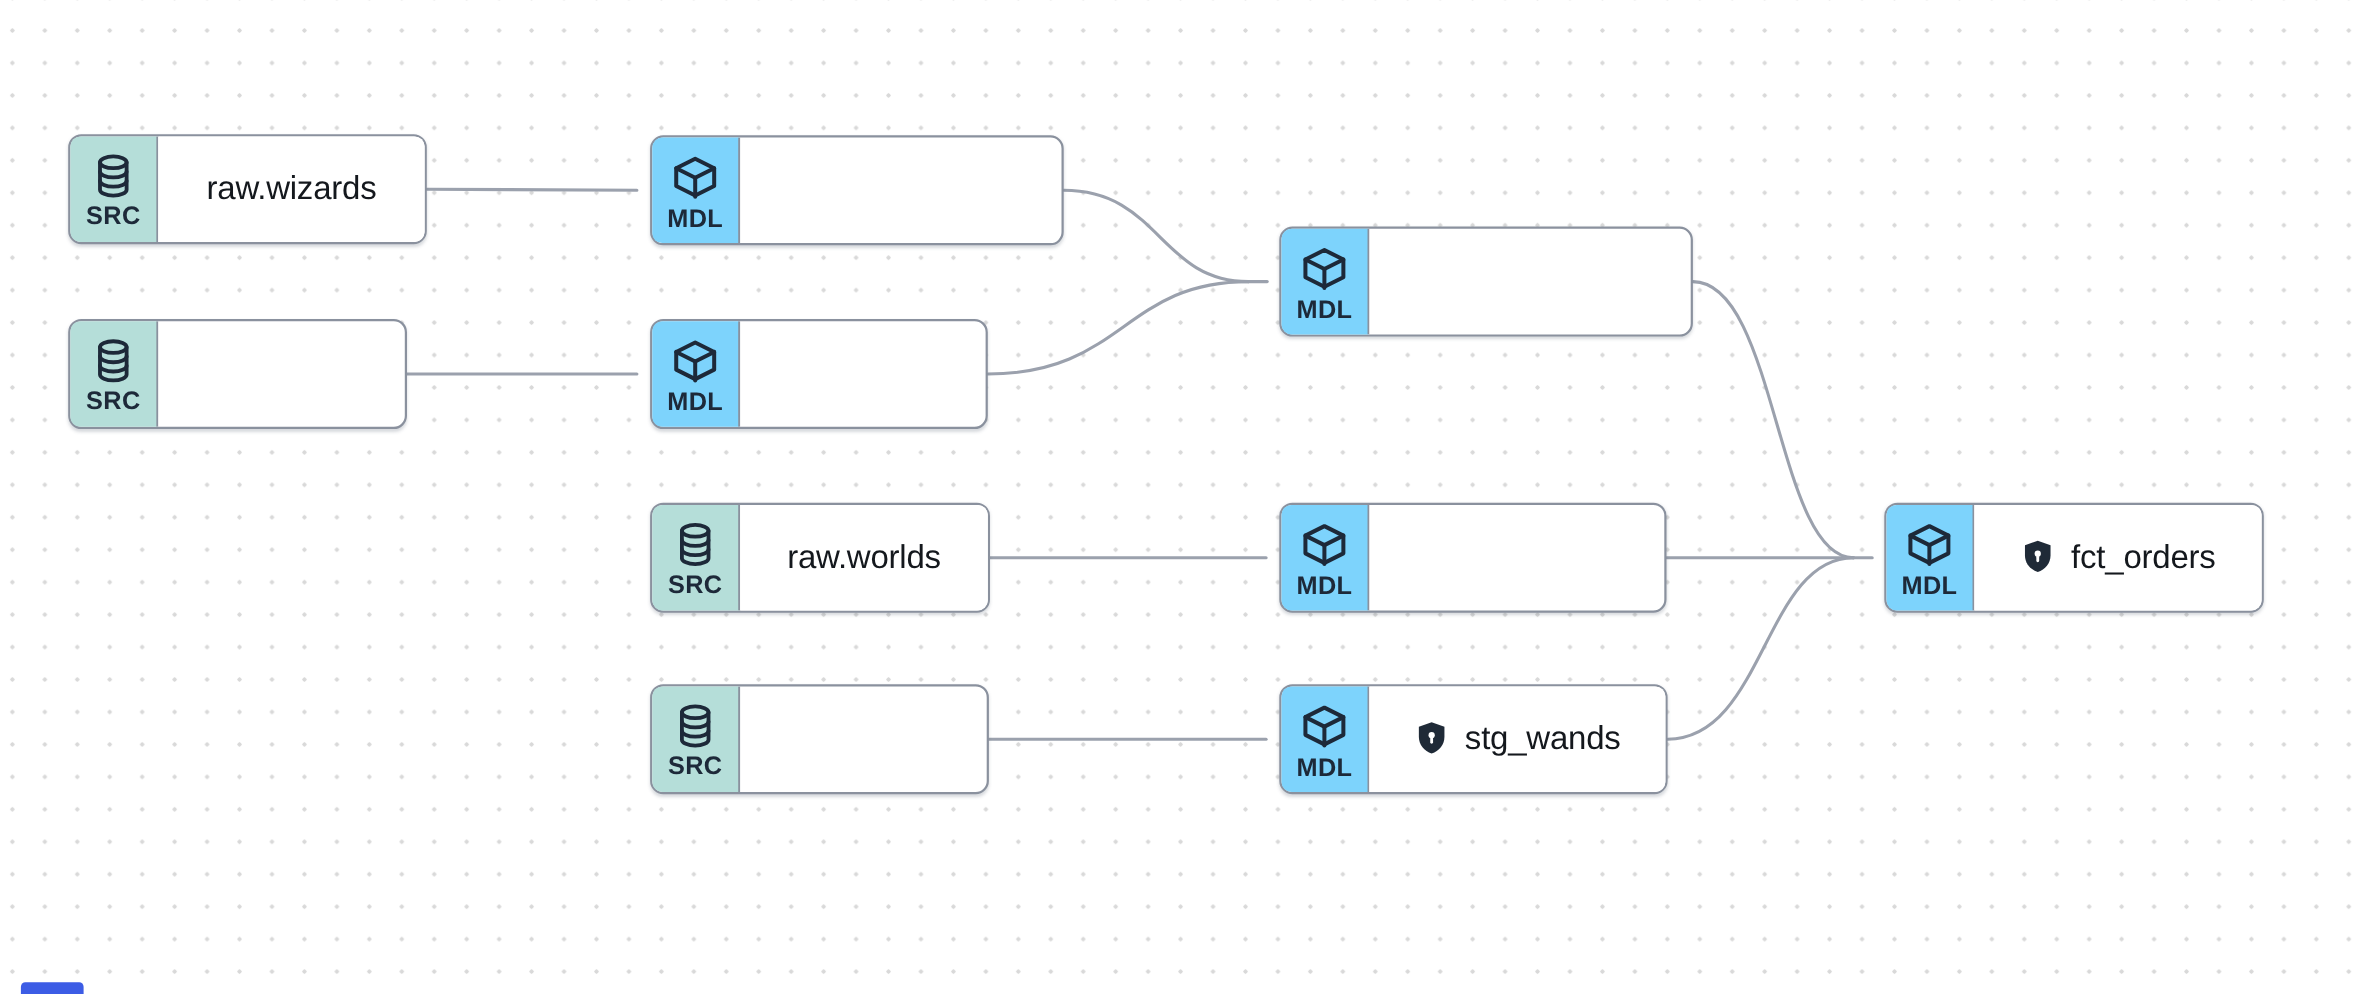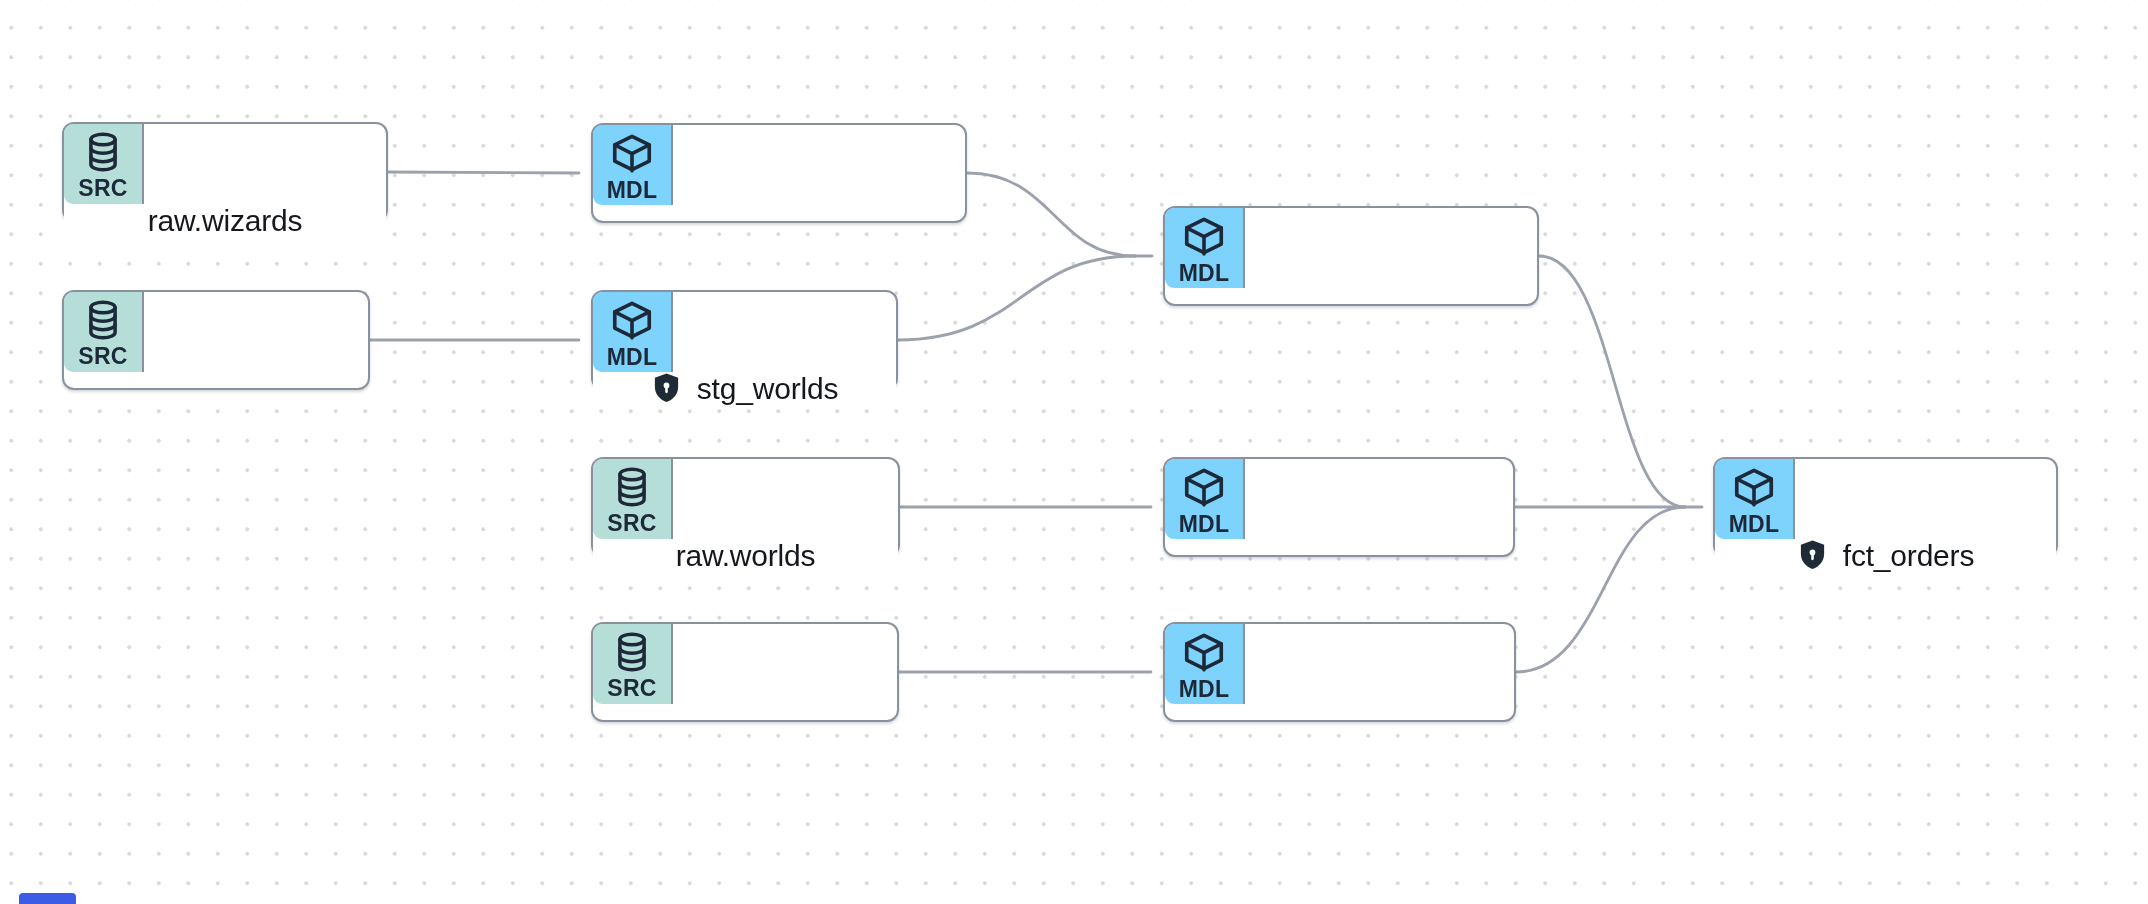--- a/index.html
+++ b/index.html
@@ -16,21 +16,20 @@
   #edge-layer{position:absolute;left:0;top:0;z-index:1;}
   .node{
     position:absolute;z-index:2;
     display:flex;align-items:stretch;
     background:#ffffff;
     border:2.5px solid #8a919e;
     border-radius:12px;
     box-shadow:0 2px 3px rgba(70,80,100,.22);
     box-sizing:border-box;
     cursor:pointer;
-    flex-direction:column;
   }
   .badge{
     width:78px;flex:0 0 78px;
     display:flex;flex-direction:column;align-items:center;justify-content:center;
     gap:3px;
     border-right:2.5px solid #8a919e;
     border-radius:9px 0 0 9px;
     padding-top:2px;
   }
   .badge.src{background:#b5ded9;}
@@ -114,82 +113,82 @@
       </div>
       <div class="node" style="left: 591px; top: 290px; width: 307px; height: 100px;">
         <div class="badge mdl">
           <svg class="badge-icon" width="46" height="46" viewBox="0 0 24 24" fill="none" stroke="#1d2939" stroke-width="1.9" stroke-linecap="round" stroke-linejoin="round">
             <path d="M21 16.2V7.8L12 3.3 3 7.8v8.4l9 4.5 9-4.5z"></path>
             <path d="M3 7.8l9 4.5 9-4.5"></path>
             <path d="M12 12.3v9"></path>
           </svg>
           <span class="badge-label">MDL</span>
         </div>
+      </div>
+      <div class="node" style="left: 1163px; top: 206px; width: 376px; height: 100px;">
+        <div class="badge mdl">
+          <svg class="badge-icon" width="46" height="46" viewBox="0 0 24 24" fill="none" stroke="#1d2939" stroke-width="1.9" stroke-linecap="round" stroke-linejoin="round">
+            <path d="M21 16.2V7.8L12 3.3 3 7.8v8.4l9 4.5 9-4.5z"></path>
+            <path d="M3 7.8l9 4.5 9-4.5"></path>
+            <path d="M12 12.3v9"></path>
+          </svg>
+          <span class="badge-label">MDL</span>
+        </div>
+      </div>
+      <div class="node" style="left: 591px; top: 457px; width: 309px; height: 100px;">
+        <div class="badge src">
+          <svg class="badge-icon" width="44" height="44" viewBox="0 0 24 24" fill="none" stroke="#1d2939" stroke-width="1.9" stroke-linecap="round" stroke-linejoin="round">
+            <ellipse cx="12" cy="5.2" rx="6.6" ry="2.9"></ellipse>
+            <path d="M5.4 5.2v13.6c0 1.6 3 2.9 6.6 2.9s6.6-1.3 6.6-2.9V5.2"></path>
+            <path d="M5.4 9.8c0 1.6 3 2.9 6.6 2.9s6.6-1.3 6.6-2.9"></path>
+            <path d="M5.4 14.4c0 1.6 3 2.9 6.6 2.9s6.6-1.3 6.6-2.9"></path>
+          </svg>
+          <span class="badge-label">SRC</span>
+        </div>
+        <div class="body">
+          <span class="node-label">raw.worlds</span>
+        </div>
+      </div>
+      <div class="node" style="left: 1163px; top: 457px; width: 352px; height: 100px;">
+        <div class="badge mdl">
+          <svg class="badge-icon" width="46" height="46" viewBox="0 0 24 24" fill="none" stroke="#1d2939" stroke-width="1.9" stroke-linecap="round" stroke-linejoin="round">
+            <path d="M21 16.2V7.8L12 3.3 3 7.8v8.4l9 4.5 9-4.5z"></path>
+            <path d="M3 7.8l9 4.5 9-4.5"></path>
+            <path d="M12 12.3v9"></path>
+          </svg>
+          <span class="badge-label">MDL</span>
+        </div>
+      </div>
+      <div class="node" style="left: 591px; top: 622px; width: 308px; height: 100px;">
+        <div class="badge src">
+          <svg class="badge-icon" width="44" height="44" viewBox="0 0 24 24" fill="none" stroke="#1d2939" stroke-width="1.9" stroke-linecap="round" stroke-linejoin="round">
+            <ellipse cx="12" cy="5.2" rx="6.6" ry="2.9"></ellipse>
+            <path d="M5.4 5.2v13.6c0 1.6 3 2.9 6.6 2.9s6.6-1.3 6.6-2.9V5.2"></path>
+            <path d="M5.4 9.8c0 1.6 3 2.9 6.6 2.9s6.6-1.3 6.6-2.9"></path>
+            <path d="M5.4 14.4c0 1.6 3 2.9 6.6 2.9s6.6-1.3 6.6-2.9"></path>
+          </svg>
+          <span class="badge-label">SRC</span>
+        </div>
+      </div>
+      <div class="node" style="left: 1163px; top: 622px; width: 353px; height: 100px;">
+        <div class="badge mdl">
+          <svg class="badge-icon" width="46" height="46" viewBox="0 0 24 24" fill="none" stroke="#1d2939" stroke-width="1.9" stroke-linecap="round" stroke-linejoin="round">
+            <path d="M21 16.2V7.8L12 3.3 3 7.8v8.4l9 4.5 9-4.5z"></path>
+            <path d="M3 7.8l9 4.5 9-4.5"></path>
+            <path d="M12 12.3v9"></path>
+          </svg>
+          <span class="badge-label">MDL</span>
+        </div>
         <div class="body">
           <svg class="shield" width="31" height="34" viewBox="0 0 24 26">
             <path d="M12 1l9 3.2v7c0 5.8-3.8 10-9 11.8C6.8 21.2 3 17 3 11.2v-7L12 1z" fill="#1f2a37"></path>
             <circle cx="12" cy="10.2" r="2.2" fill="#ffffff"></circle>
             <rect x="11" y="11.6" width="2" height="4.6" rx="1" fill="#ffffff"></rect>
           </svg>
-          <span class="node-label">stg_worlds</span>
-        </div>
-      </div>
-      <div class="node" style="left: 1163px; top: 206px; width: 376px; height: 100px;">
-        <div class="badge mdl">
-          <svg class="badge-icon" width="46" height="46" viewBox="0 0 24 24" fill="none" stroke="#1d2939" stroke-width="1.9" stroke-linecap="round" stroke-linejoin="round">
-            <path d="M21 16.2V7.8L12 3.3 3 7.8v8.4l9 4.5 9-4.5z"></path>
-            <path d="M3 7.8l9 4.5 9-4.5"></path>
-            <path d="M12 12.3v9"></path>
-          </svg>
-          <span class="badge-label">MDL</span>
-        </div>
-      </div>
-      <div class="node" style="left: 591px; top: 457px; width: 309px; height: 100px;">
-        <div class="badge src">
-          <svg class="badge-icon" width="44" height="44" viewBox="0 0 24 24" fill="none" stroke="#1d2939" stroke-width="1.9" stroke-linecap="round" stroke-linejoin="round">
-            <ellipse cx="12" cy="5.2" rx="6.6" ry="2.9"></ellipse>
-            <path d="M5.4 5.2v13.6c0 1.6 3 2.9 6.6 2.9s6.6-1.3 6.6-2.9V5.2"></path>
-            <path d="M5.4 9.8c0 1.6 3 2.9 6.6 2.9s6.6-1.3 6.6-2.9"></path>
-            <path d="M5.4 14.4c0 1.6 3 2.9 6.6 2.9s6.6-1.3 6.6-2.9"></path>
-          </svg>
-          <span class="badge-label">SRC</span>
-        </div>
-        <div class="body">
-          <span class="node-label">raw.worlds</span>
-        </div>
-      </div>
-      <div class="node" style="left: 1163px; top: 457px; width: 352px; height: 100px;">
-        <div class="badge mdl">
-          <svg class="badge-icon" width="46" height="46" viewBox="0 0 24 24" fill="none" stroke="#1d2939" stroke-width="1.9" stroke-linecap="round" stroke-linejoin="round">
-            <path d="M21 16.2V7.8L12 3.3 3 7.8v8.4l9 4.5 9-4.5z"></path>
-            <path d="M3 7.8l9 4.5 9-4.5"></path>
-            <path d="M12 12.3v9"></path>
-          </svg>
-          <span class="badge-label">MDL</span>
-        </div>
-      </div>
-      <div class="node" style="left: 591px; top: 622px; width: 308px; height: 100px;">
-        <div class="badge src">
-          <svg class="badge-icon" width="44" height="44" viewBox="0 0 24 24" fill="none" stroke="#1d2939" stroke-width="1.9" stroke-linecap="round" stroke-linejoin="round">
-            <ellipse cx="12" cy="5.2" rx="6.6" ry="2.9"></ellipse>
-            <path d="M5.4 5.2v13.6c0 1.6 3 2.9 6.6 2.9s6.6-1.3 6.6-2.9V5.2"></path>
-            <path d="M5.4 9.8c0 1.6 3 2.9 6.6 2.9s6.6-1.3 6.6-2.9"></path>
-            <path d="M5.4 14.4c0 1.6 3 2.9 6.6 2.9s6.6-1.3 6.6-2.9"></path>
-          </svg>
-          <span class="badge-label">SRC</span>
-        </div>
-      </div>
-      <div class="node" style="left: 1163px; top: 622px; width: 353px; height: 100px;">
-        <div class="badge mdl">
-          <svg class="badge-icon" width="46" height="46" viewBox="0 0 24 24" fill="none" stroke="#1d2939" stroke-width="1.9" stroke-linecap="round" stroke-linejoin="round">
-            <path d="M21 16.2V7.8L12 3.3 3 7.8v8.4l9 4.5 9-4.5z"></path>
-            <path d="M3 7.8l9 4.5 9-4.5"></path>
-            <path d="M12 12.3v9"></path>
-          </svg>
-          <span class="badge-label">MDL</span>
+          <span class="node-label">stg_wands</span>
         </div>
       </div>
       <div class="node" style="left: 1713px; top: 457px; width: 345px; height: 100px;">
         <div class="badge mdl">
           <svg class="badge-icon" width="46" height="46" viewBox="0 0 24 24" fill="none" stroke="#1d2939" stroke-width="1.9" stroke-linecap="round" stroke-linejoin="round">
             <path d="M21 16.2V7.8L12 3.3 3 7.8v8.4l9 4.5 9-4.5z"></path>
             <path d="M3 7.8l9 4.5 9-4.5"></path>
             <path d="M12 12.3v9"></path>
           </svg>
           <span class="badge-label">MDL</span>

